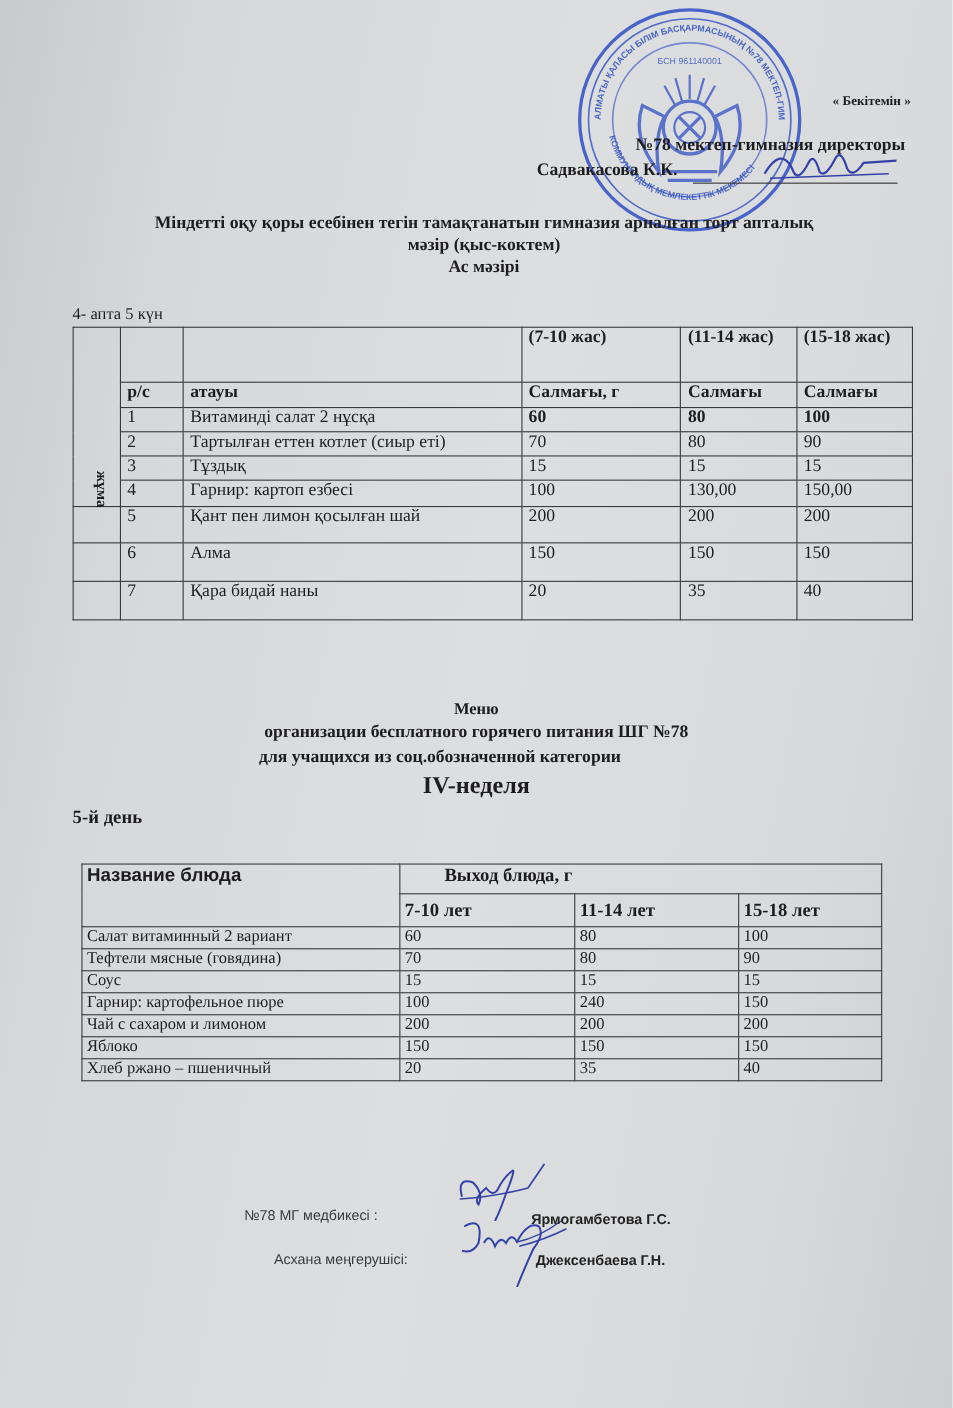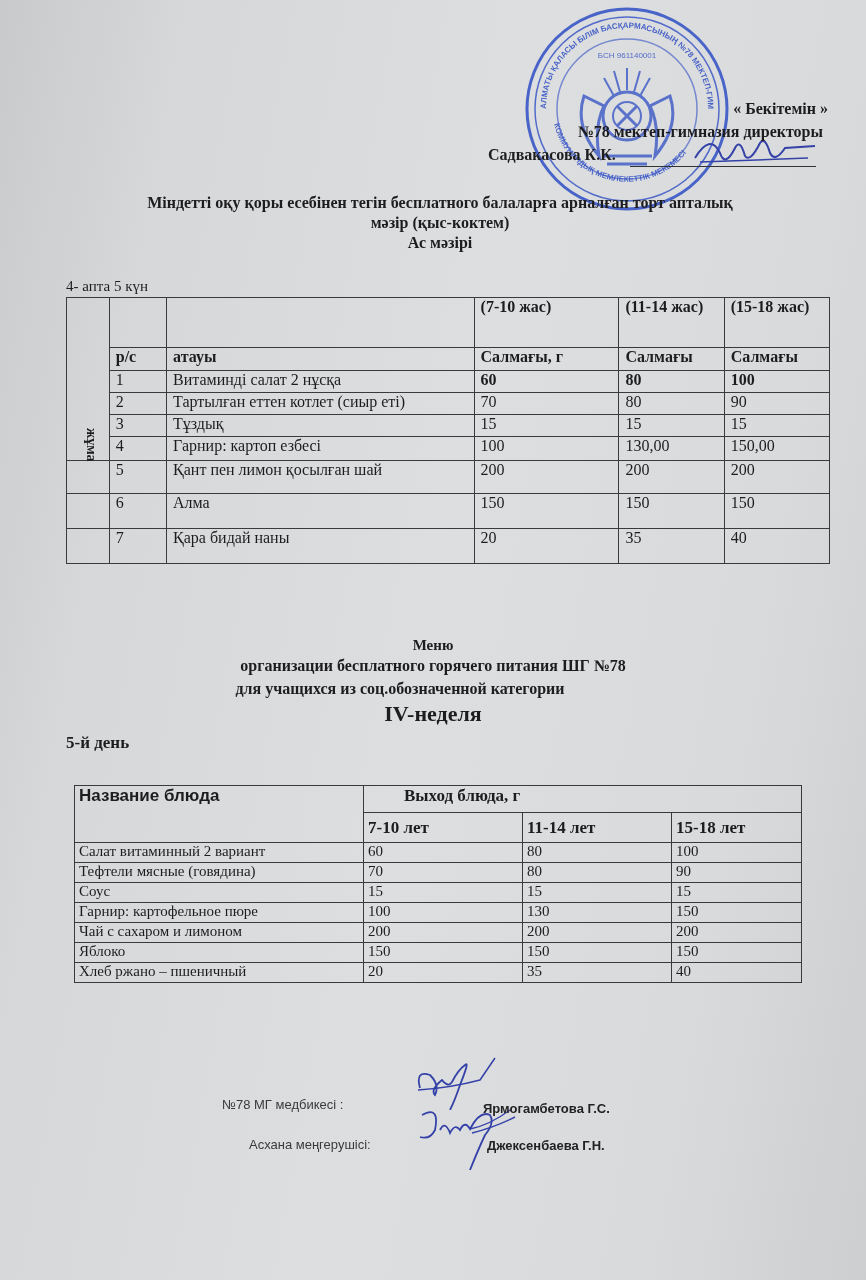--- a/index.html
+++ b/index.html
@@ -5,21 +5,21 @@
   html, body { margin: 0; padding: 0; }
   body {
     width: 866px; height: 1280px; overflow: hidden; position: relative;
     background: linear-gradient(100deg, #c9cacc 0%, #d7d8da 18%, #dddee0 50%, #d9dadc 80%, #cdced0 100%);
     font-family: "Liberation Serif", "DejaVu Serif", serif;
     color: #1d1d1f;
   }
   .abs { position: absolute; }
 
   
-  #approve-title { left: 0; width: 828px; top: 100px; text-align: right; font-size: 16px; font-weight: bold; }
+  #approve-title { left: 0; width: 828px; top: 84px; text-align: right; font-size: 12px; font-weight: bold; }
   #approve-line2 { left: 13px; width: 810px; top: 123px; text-align: right; font-size: 16px; font-weight: bold; }
   #approve-line3 { left: 488px; top: 146px; font-size: 16px; font-weight: bold; }
   #approve-underline { left: 630px; top: 166px; width: 186px; height: 1px; background: #333; }
 
   
   #stamp { left: 524px; top: 6px; width: 206px; height: 206px; }
   #signature-director { left: 690px; top: 128px; width: 130px; height: 45px; }
 
   #kz-title { left: 40px; width: 800px; top: 193px; text-align: center; font-size: 16px; font-weight: bold; line-height: 20px; }
   #kz-week { left: 66px; top: 278px; font-size: 15px; font-weight: normal; }
@@ -95,21 +95,21 @@
   <path d="M5 30 Q20 5 30 25 Q35 40 45 20 Q50 10 55 28 Q60 35 70 15 Q75 8 80 25 Q85 35 95 20 L125 18" stroke="#3442a8" stroke-width="2" fill="none"></path>
   <path d="M10 34 L118 30" stroke="#3442a8" stroke-width="1.5" fill="none"></path>
 </svg>
 
 <div id="approve-title" class="abs">« Бекітемін »</div>
 <div id="approve-line2" class="abs">№78 мектеп-гимназия директоры</div>
 <div id="approve-line3" class="abs">Садвакасова К.К.</div>
 <div id="approve-underline" class="abs"></div>
 
 <div id="kz-title" class="abs">
-  <div>Міндетті оқу қоры есебінен  тегін бесплатного балаларға арналған торт  апталық</div>
+  <div>Міндетті оқу қоры есебінен  тегін тамақтанатын гимназия арналған торт  апталық</div>
   <div>мәзір (қыс-коктем)</div>
   <div>Ас  мәзірі</div>
 </div>
 <div id="kz-week" class="abs">4- апта  5 күн</div>
 
 <table id="kz-table">
   <tbody>
       <tr style="height:50px">
     <td class="side" rowspan="6">
       <span class="rot">жұма</span>
@@ -213,21 +213,21 @@
   </tr>
   <tr>
     <td>Соус</td>
     <td>15</td>
     <td>15</td>
     <td>15</td>
   </tr>
   <tr>
     <td>Гарнир: картофельное пюре</td>
     <td>100</td>
-    <td>130</td>
+    <td>240</td>
     <td>150</td>
   </tr>
   <tr>
     <td>Чай  с сахаром и лимоном</td>
     <td>200</td>
     <td>200</td>
     <td>200</td>
   </tr>
   <tr>
     <td>Яблоко</td>

